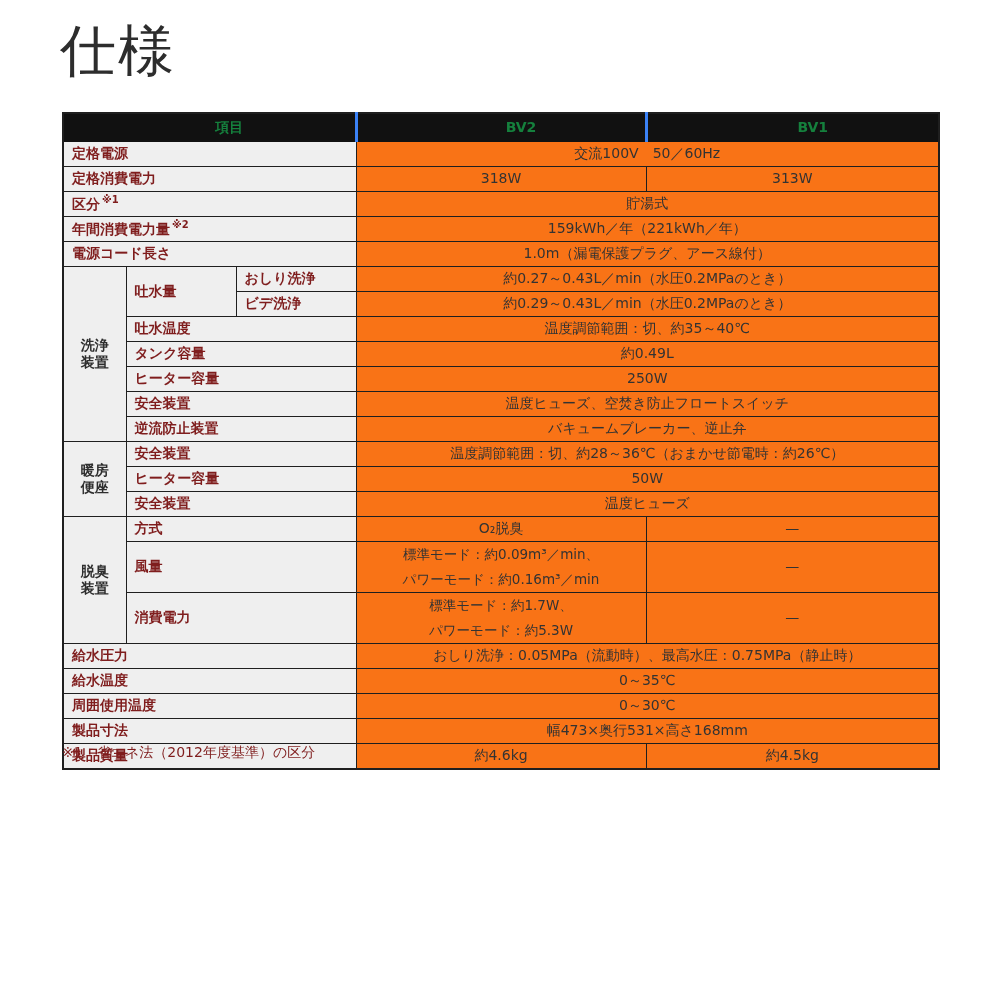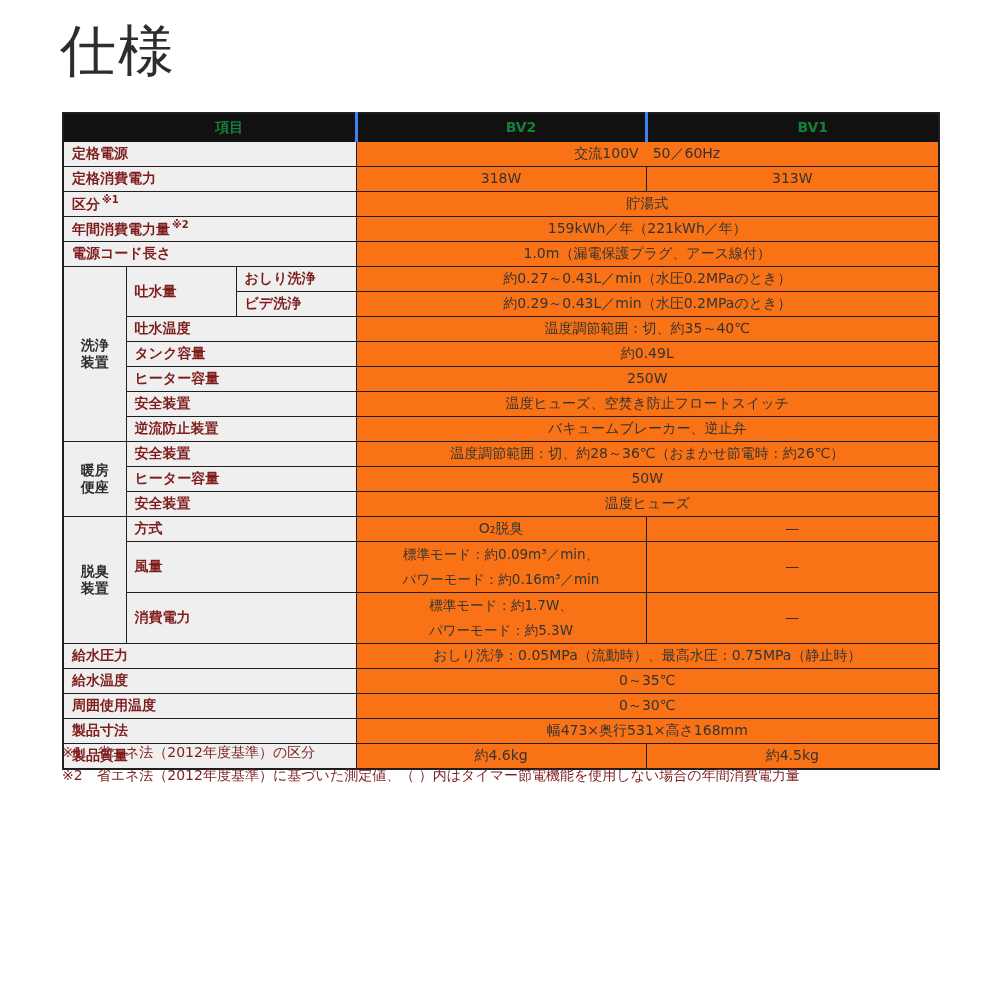--- a/index.html
+++ b/index.html
@@ -215,16 +215,15 @@
     <tr>
       <td colspan="3" class="label">製品質量</td>
       <td class="value">約4.6kg</td>
       <td class="value">約4.5kg</td>
     </tr>
   </tbody>
     </table>
 
   <div class="footnotes">
     <p class="footnote">※1　省エネ法（2012年度基準）の区分</p>
-    <p class="footnote">※2　省エネ法（2012年度基準）に基づいた測定値、（ ）内はタイマー節電機能を使用しない場合の年間消費電力量</p>
   </div>
 
 </div>
 
 </body></html>

